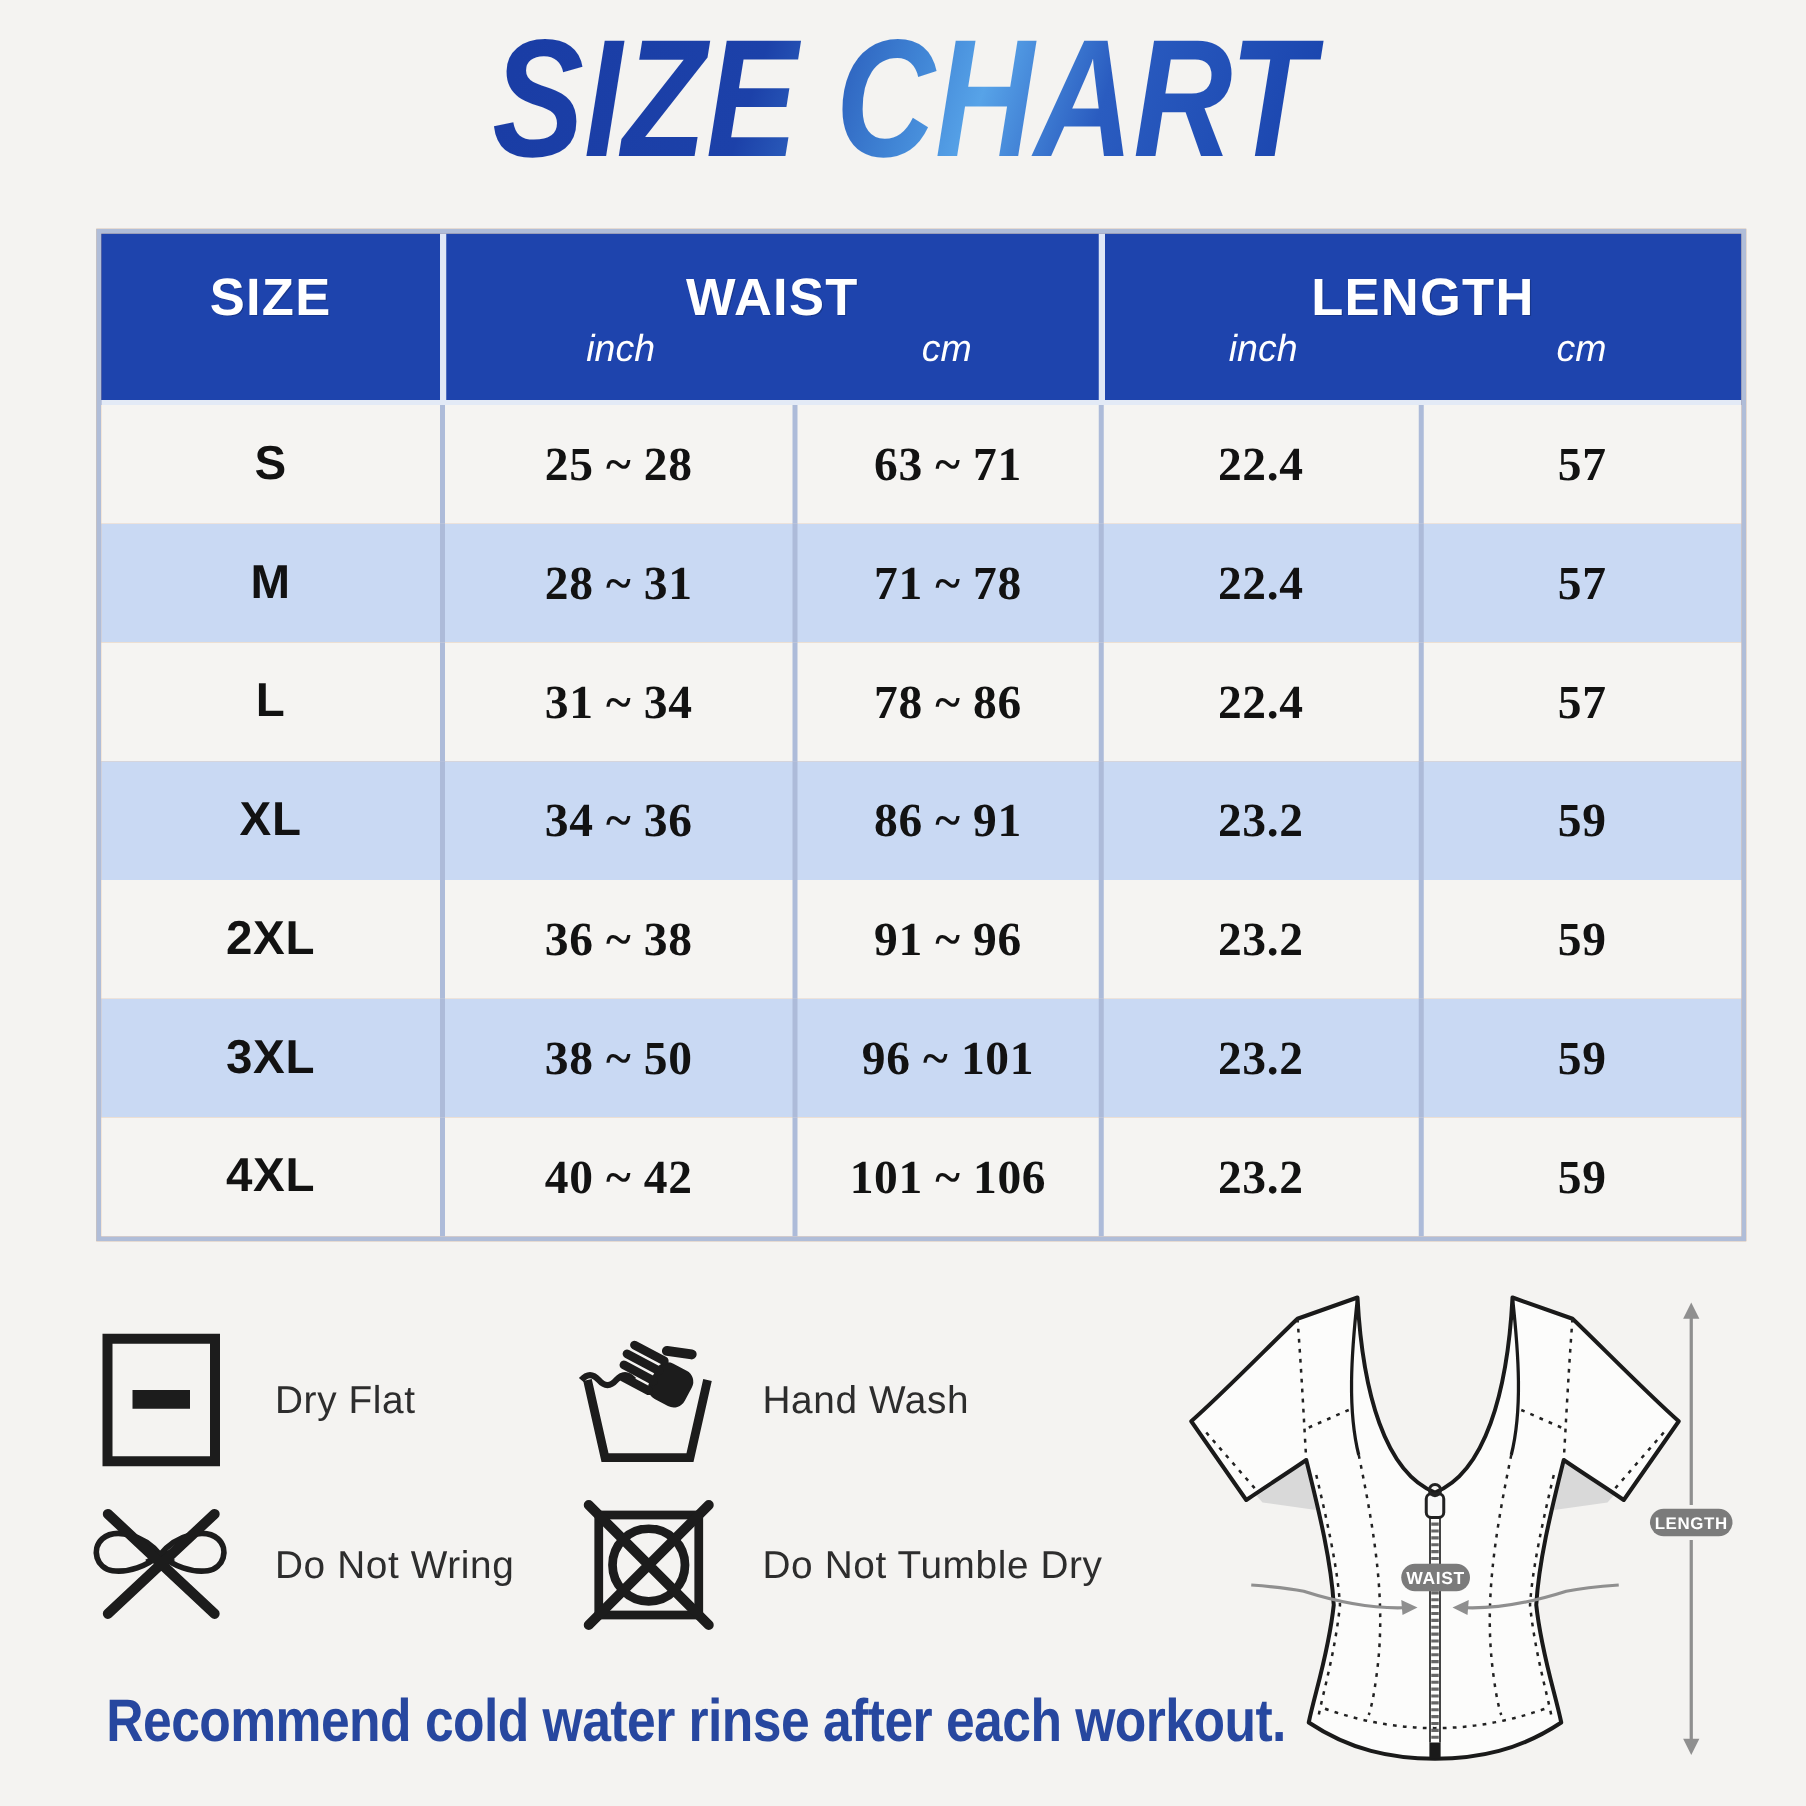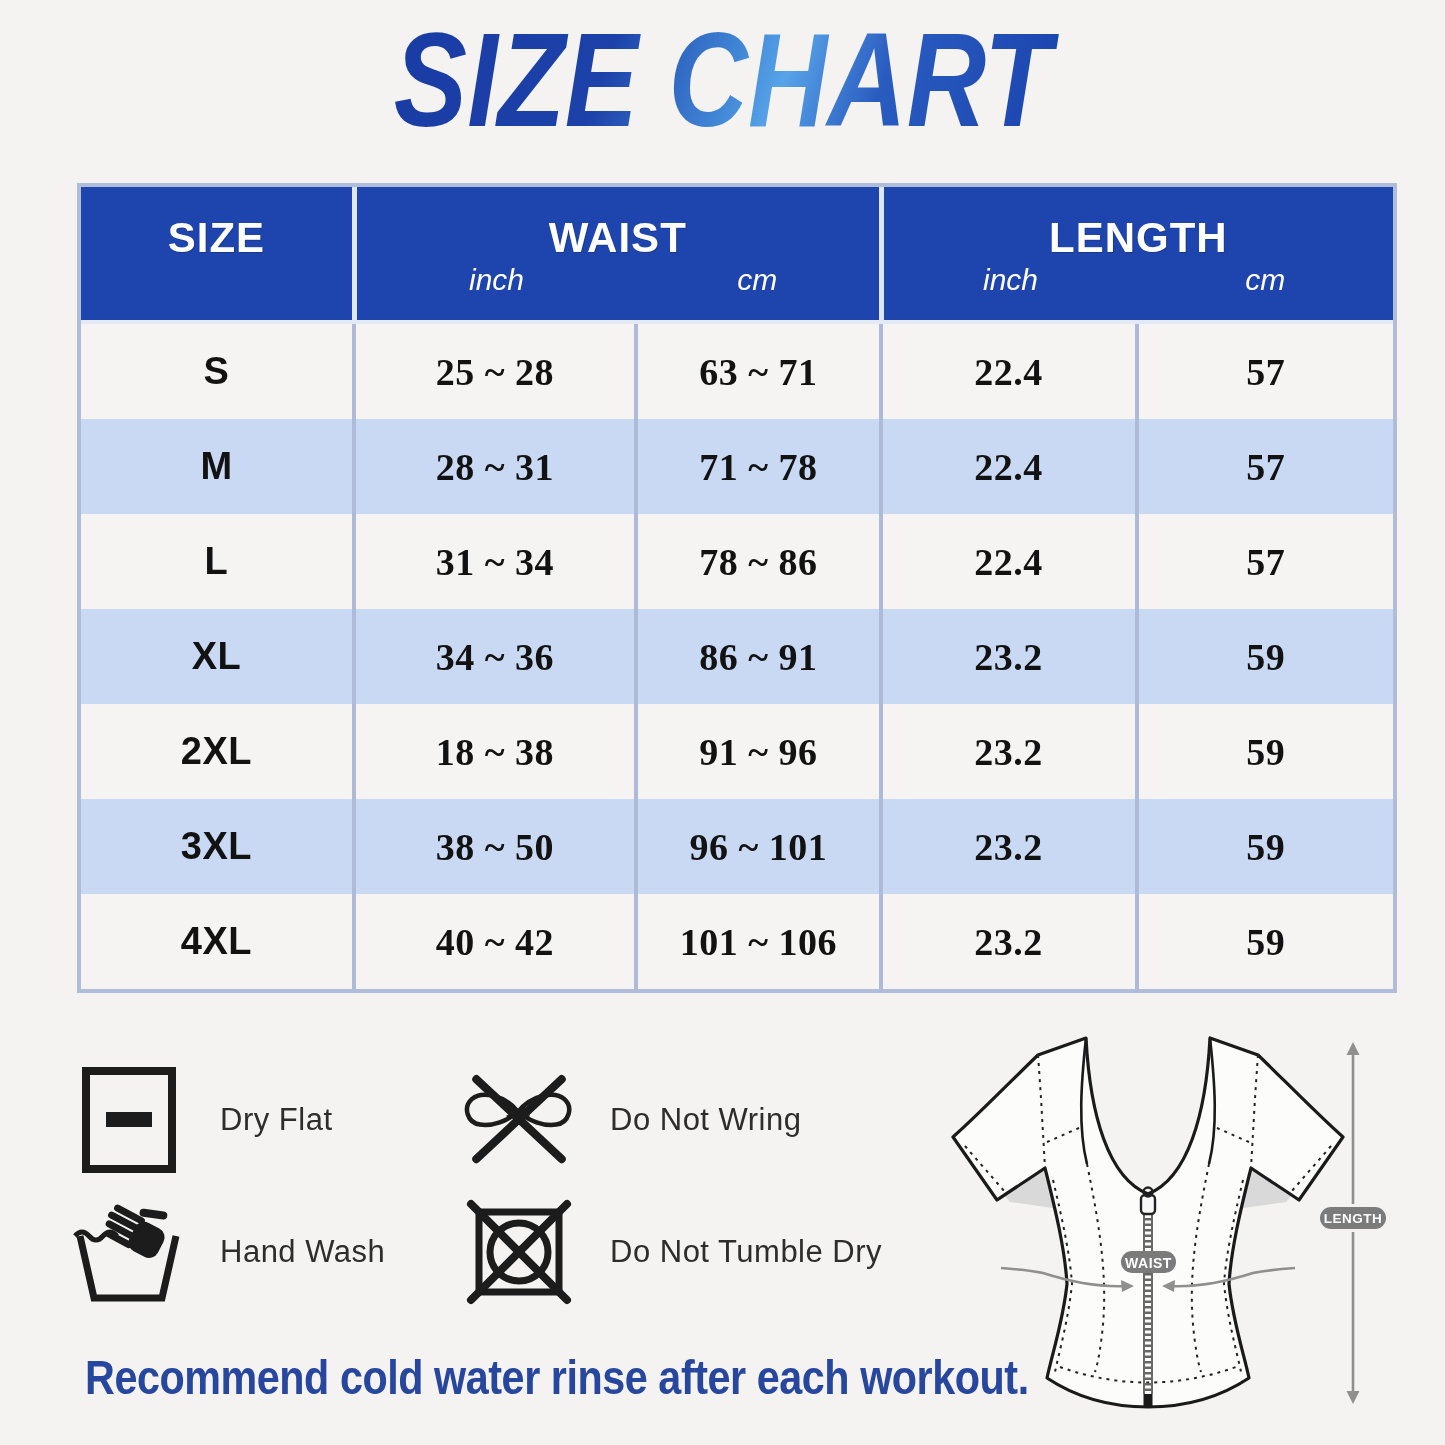--- a/index.html
+++ b/index.html
@@ -146,21 +146,21 @@
       </div>
       <div class="trow">
         <div class="tcell">XL</div>
         <div class="tcell">34 ~ 36</div>
         <div class="tcell">86 ~ 91</div>
         <div class="tcell">23.2</div>
         <div class="tcell">59</div>
       </div>
       <div class="trow">
         <div class="tcell">2XL</div>
-        <div class="tcell">18 ~ 38</div>
+        <div class="tcell">36 ~ 38</div>
         <div class="tcell">91 ~ 96</div>
         <div class="tcell">23.2</div>
         <div class="tcell">59</div>
       </div>
       <div class="trow">
         <div class="tcell">3XL</div>
         <div class="tcell">38 ~ 50</div>
         <div class="tcell">96 ~ 101</div>
         <div class="tcell">23.2</div>
         <div class="tcell">59</div>
@@ -178,31 +178,20 @@
   <div class="care">
 
     <div class="care-item">
       <span class="icon-box">
         <svg width="100" height="108" viewBox="0 0 100 108">
           <rect x="7" y="5" width="86" height="98" fill="none" stroke="#1c1c1c" stroke-width="8"></rect>
           <rect x="27" y="46" width="46" height="15" fill="#1c1c1c"></rect>
         </svg>
       </span>
       <span class="care-label">Dry Flat</span>
-    </div>
-
-    <div class="care-item">
-      <span class="icon-box">
-        <svg width="130" height="115" viewBox="0 0 130 115">
-          <path d="M64,48 C50,30 24,24 13,34 C3,43 8,60 22,62 C36,64 52,58 64,48 C76,58 92,64 106,62 C120,60 125,43 115,34 C104,24 78,30 64,48 Z" fill="none" stroke="#1c1c1c" stroke-width="5" stroke-linejoin="round"></path>
-          <path d="M52,44 C58,48 70,48 76,44 M52,54 C58,50 70,50 76,54" stroke="#1c1c1c" stroke-width="4" fill="none"></path>
-          <path d="M18,12 L112,100 M112,12 L18,100" stroke="#1c1c1c" stroke-width="9" stroke-linecap="round"></path>
-        </svg>
-      </span>
-      <span class="care-label">Do Not Wring</span>
     </div>
 
     <div class="care-item">
       <span class="icon-box">
         <svg width="112" height="104" viewBox="0 0 112 104">
           <path d="M7,36 L21,98 L89,98 L103,36" fill="none" stroke="#1c1c1c" stroke-width="7"></path>
           <path d="M2,36 Q9,28 16,36 Q23,44 30,36 Q37,28 44,36" fill="none" stroke="#1c1c1c" stroke-width="5"></path>
           <g transform="rotate(28 70 38)">
             <rect x="58" y="22" width="32" height="32" rx="10" fill="#1c1c1c"></rect>
             <rect x="30" y="20" width="34" height="7" rx="3.5" fill="#1c1c1c"></rect>
@@ -211,20 +200,31 @@
             <rect x="34" y="47" width="30" height="7" rx="3.5" fill="#1c1c1c"></rect>
             <rect x="54" y="8" width="28" height="8" rx="4" fill="#1c1c1c" transform="rotate(-20 68 12)"></rect>
           </g>
         </svg>
       </span>
       <span class="care-label">Hand Wash</span>
     </div>
 
     <div class="care-item">
       <span class="icon-box">
+        <svg width="130" height="115" viewBox="0 0 130 115">
+          <path d="M64,48 C50,30 24,24 13,34 C3,43 8,60 22,62 C36,64 52,58 64,48 C76,58 92,64 106,62 C120,60 125,43 115,34 C104,24 78,30 64,48 Z" fill="none" stroke="#1c1c1c" stroke-width="5" stroke-linejoin="round"></path>
+          <path d="M52,44 C58,48 70,48 76,44 M52,54 C58,50 70,50 76,54" stroke="#1c1c1c" stroke-width="4" fill="none"></path>
+          <path d="M18,12 L112,100 M112,12 L18,100" stroke="#1c1c1c" stroke-width="9" stroke-linecap="round"></path>
+        </svg>
+      </span>
+      <span class="care-label">Do Not Wring</span>
+    </div>
+
+    <div class="care-item">
+      <span class="icon-box">
         <svg width="110" height="112" viewBox="0 0 110 112">
           <rect x="15" y="16" width="80" height="80" fill="none" stroke="#1c1c1c" stroke-width="7"></rect>
           <circle cx="55" cy="56" r="29" fill="none" stroke="#1c1c1c" stroke-width="7"></circle>
           <path d="M7,8 L103,104 M103,8 L7,104" stroke="#1c1c1c" stroke-width="8" stroke-linecap="round"></path>
         </svg>
       </span>
       <span class="care-label">Do Not Tumble Dry</span>
     </div>
   </div>
 

